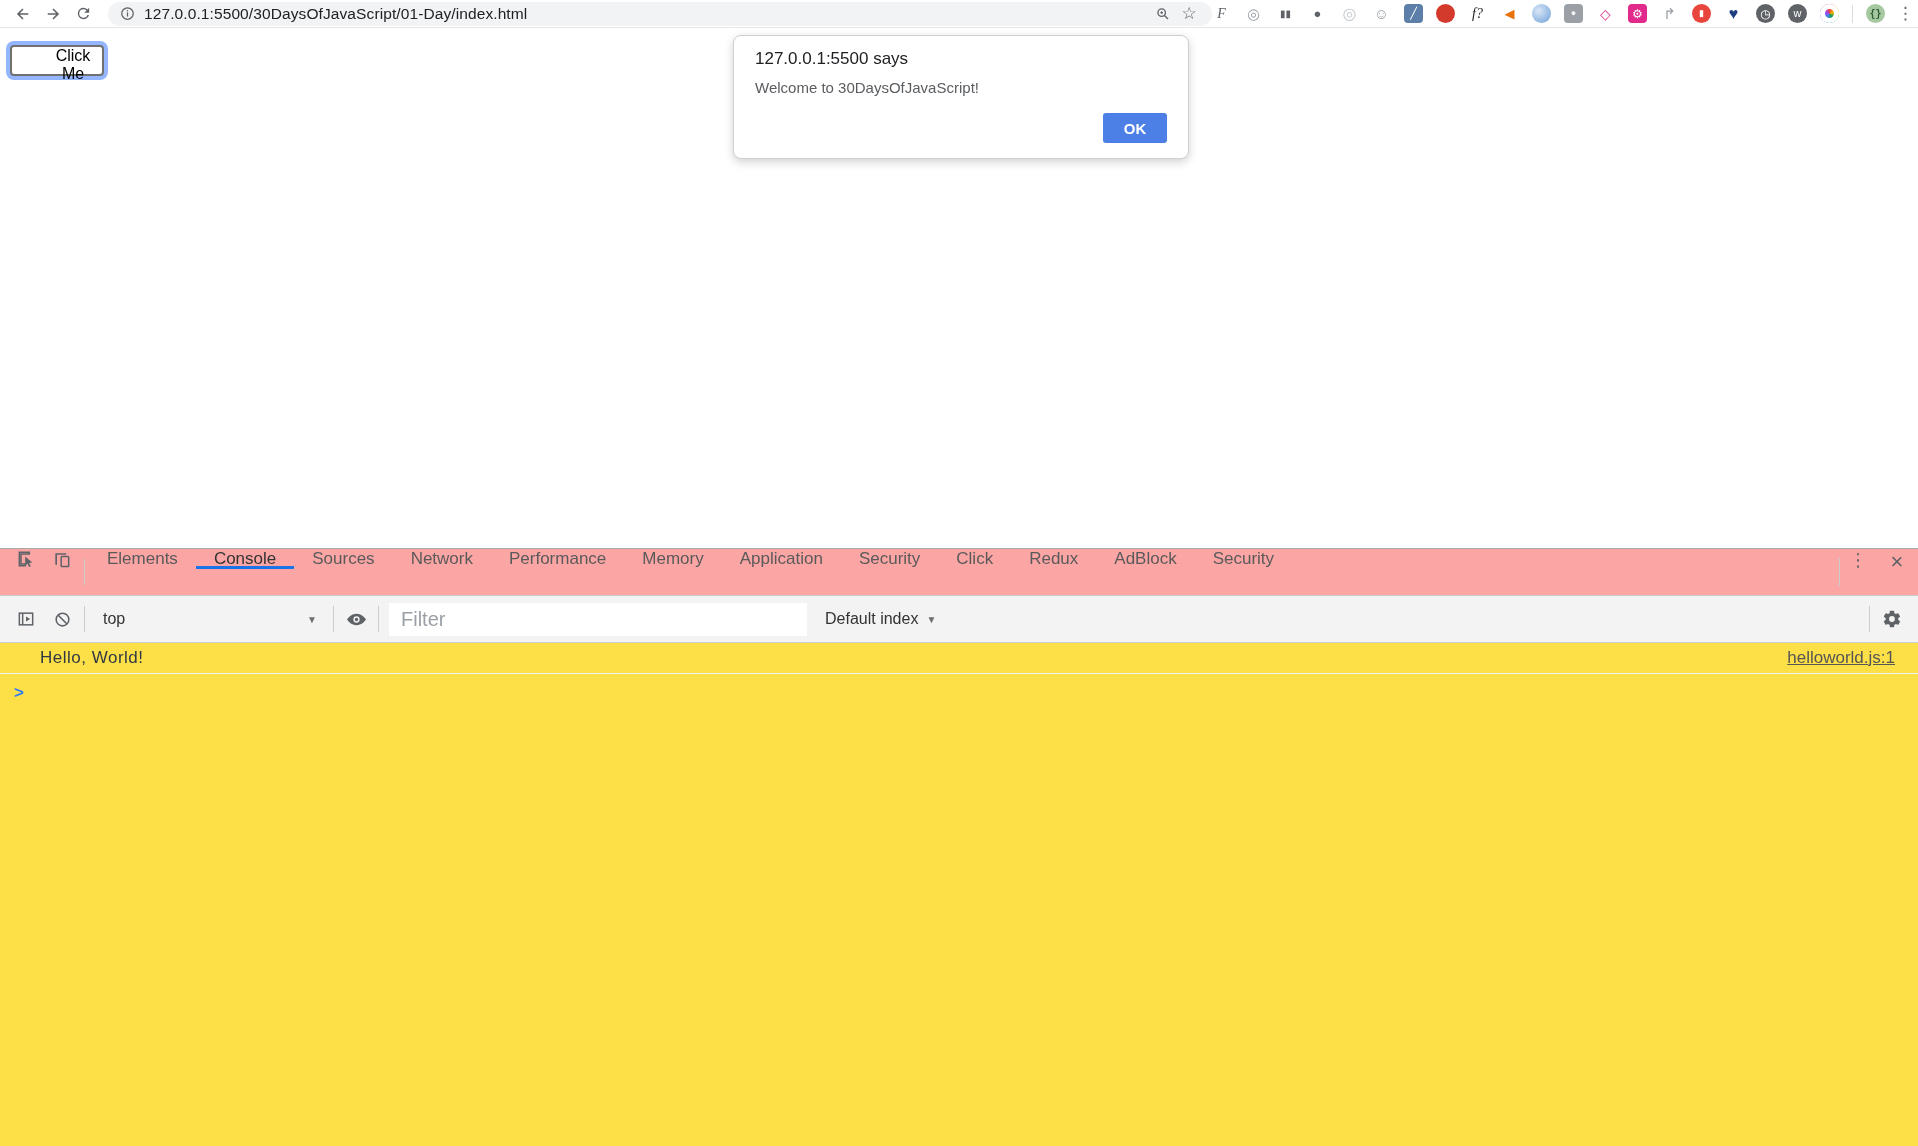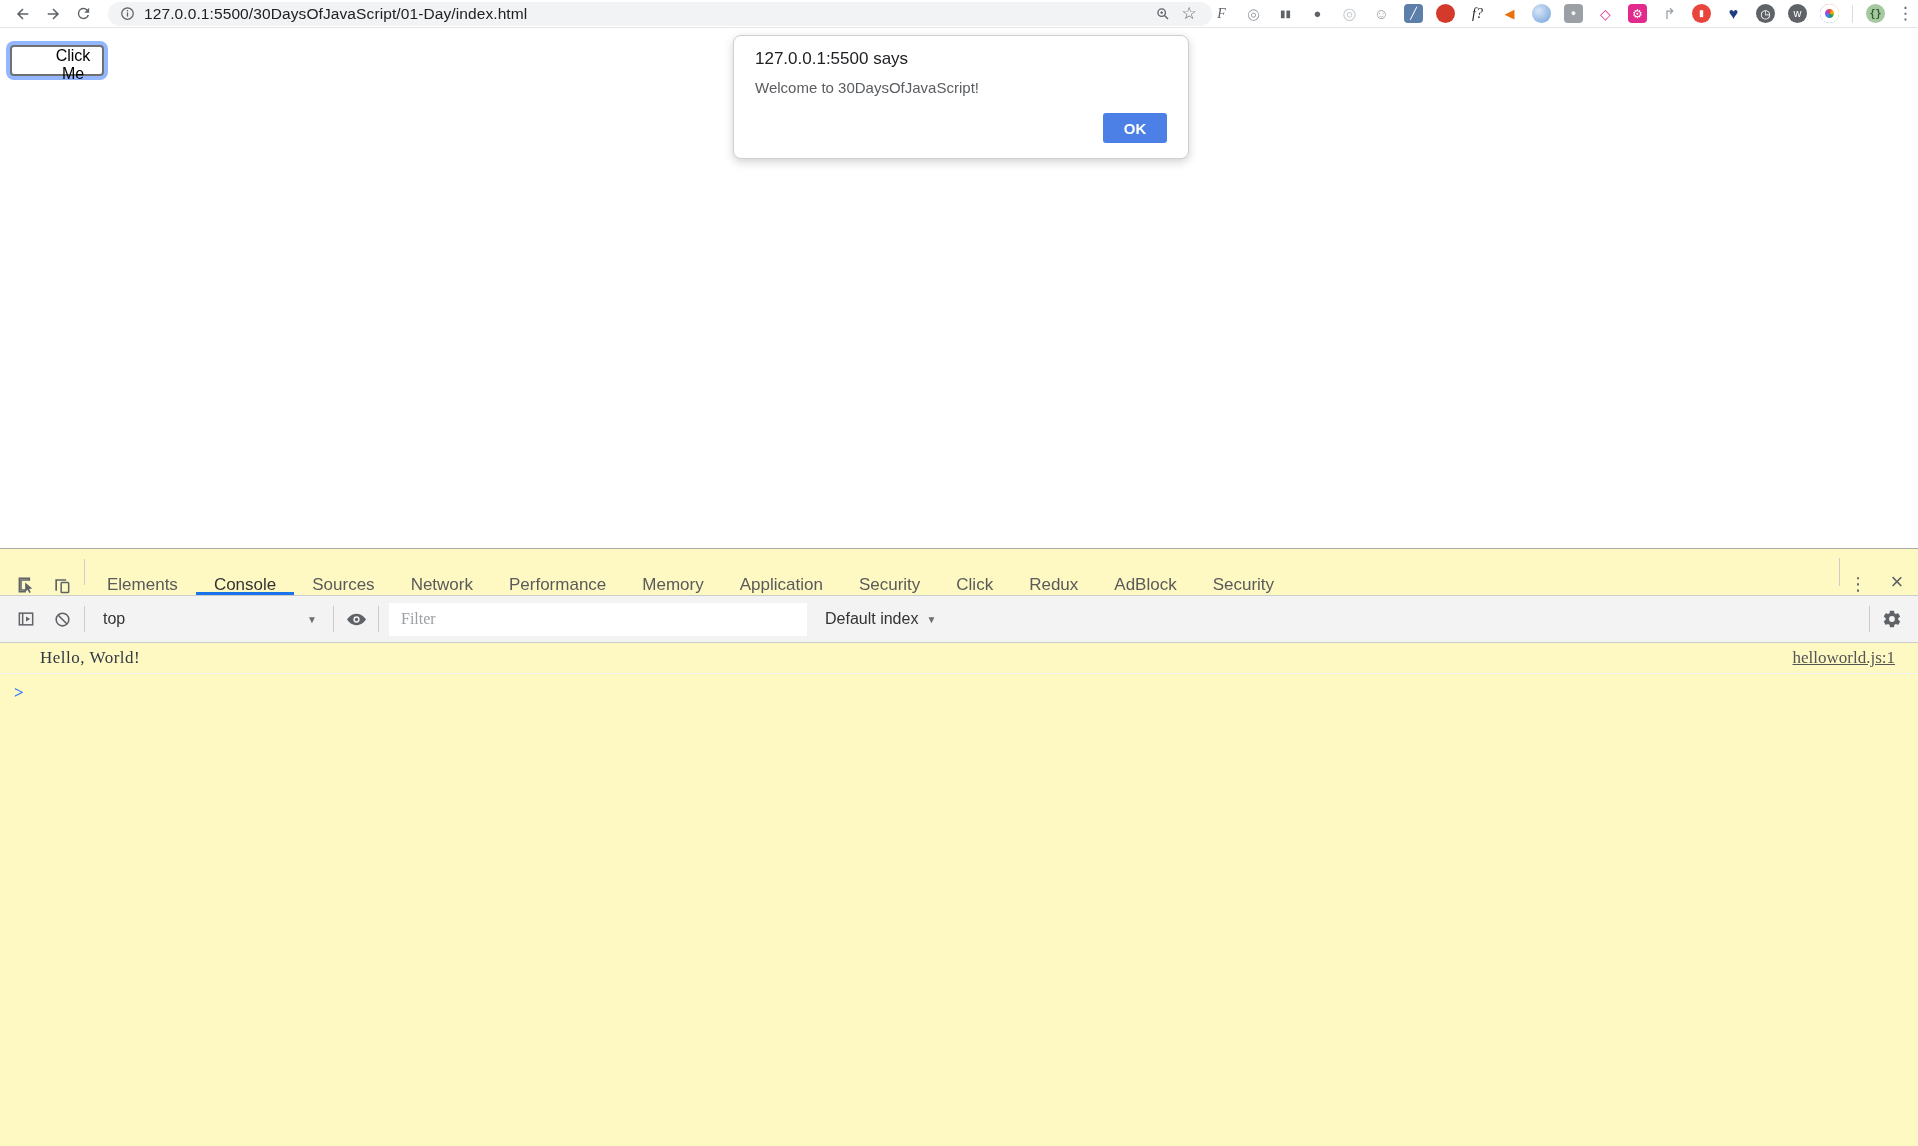--- a/index.html
+++ b/index.html
@@ -34,46 +34,46 @@
     border:1px solid #cfcfcf; border-radius:8px; box-shadow:0 3px 10px rgba(0,0,0,.18); }
   .dialog-title { position:absolute; left:21px; top:13px; font-size:17px; color:#202124; }
   .dialog-msg { position:absolute; left:21px; top:43px; font-size:15px; color:#5a5d61; }
   .dialog-ok { position:absolute; right:21px; bottom:15px; width:64px; height:30px;
     background:#4d80e6; color:#fff; border:none; border-radius:3px; font-size:15px; font-weight:bold;
     font-family:"Liberation Sans", sans-serif; }
 
   
   .devtools { position:absolute; top:548px; left:0; width:1918px; height:598px;
     border-top:1px solid #aaa; background:#fff; display:flex; flex-direction:column; }
-  .dt-tabbar { height:47px; flex:none; background:#fef9c3; border-bottom:1px solid #ccc;
-    display:flex; align-items:flex-end; padding-left:8px; }
+  .dt-tabbar { height:47px; flex:none; background:#fca5a5; border-bottom:1px solid #ccc;
+    display:flex; align-items:flex-start; padding-left:8px; }
   .dt-iconbtn { width:36px; display:flex; align-items:center; justify-content:center; flex:none; }
   .v-sep { width:1px; height:26px; background:#ccc; align-self:center; margin:0 4px; flex:none; }
   .dt-tabs { display:flex; align-items:stretch; }
   .tab { padding:0 18px; display:flex; align-items:center; font-size:17px; color:#5a5a5a; cursor:default; }
   .tab.active { color:#333; box-shadow:inset 0 -3px 0 0 #1a73e8; }
   .dt-tab-spacer { flex:1; }
   .dt-close { width:42px; display:flex; align-items:center; justify-content:center;
     font-size:22px; color:#5f6368; }
   .dt-kebab { width:36px; display:flex; align-items:center; justify-content:center;
     font-size:18px; color:#5f6368; }
   .tabbar-sep { width:1px; height:28px; background:#ccc; align-self:center; flex:none; }
 
   .dt-toolbar { height:47px; flex:none; background:#f3f3f3; border-bottom:1px solid #ccc;
     display:flex; align-items:center; padding:0 8px; }
   .context-dd { width:240px; height:34px; display:flex; align-items:center; justify-content:space-between;
     padding:0 12px 0 14px; font-size:16px; color:#333; }
   .dd-arrow { font-size:10px; color:#6e6e6e; }
   .filter-input { width:418px; height:33px; border:none; background:#fff; margin-left:6px;
-    padding:0 12px; font-size:16px; color:#333; font-family:Liberation Serif, serif; outline:none; }
+    padding:0 12px; font-size:20px; color:#333; font-family:Liberation Sans, sans-serif; outline:none; }
   .filter-input::placeholder { color:#9aa0a6; }
   .levels-dd { margin-left:18px; display:flex; align-items:center; gap:8px; font-size:16px; color:#333; }
   .dt-toolbar .spacer { flex:1; }
 
-  .console-area { flex:1; background:#fef9c3; font-family:Liberation Serif, serif; }
+  .console-area { flex:1; background:#fde047; font-family:Liberation Sans, sans-serif; }
   .log-row { height:31px; border-bottom:1px solid #f0f0f0; display:flex; align-items:center;
     padding:0 23px 0 40px; }
   .log-text { font-size:17px; color:#303942; letter-spacing:.5px; }
   .log-link { margin-left:auto; font-size:17px; color:#555; text-decoration:underline; cursor:pointer; }
   .prompt-row { padding:9px 0 0 14px; }
   .prompt { font-size:17px; font-weight:bold; color:#2f7bf6; }
 </style>
 </head>
 <body>
 

